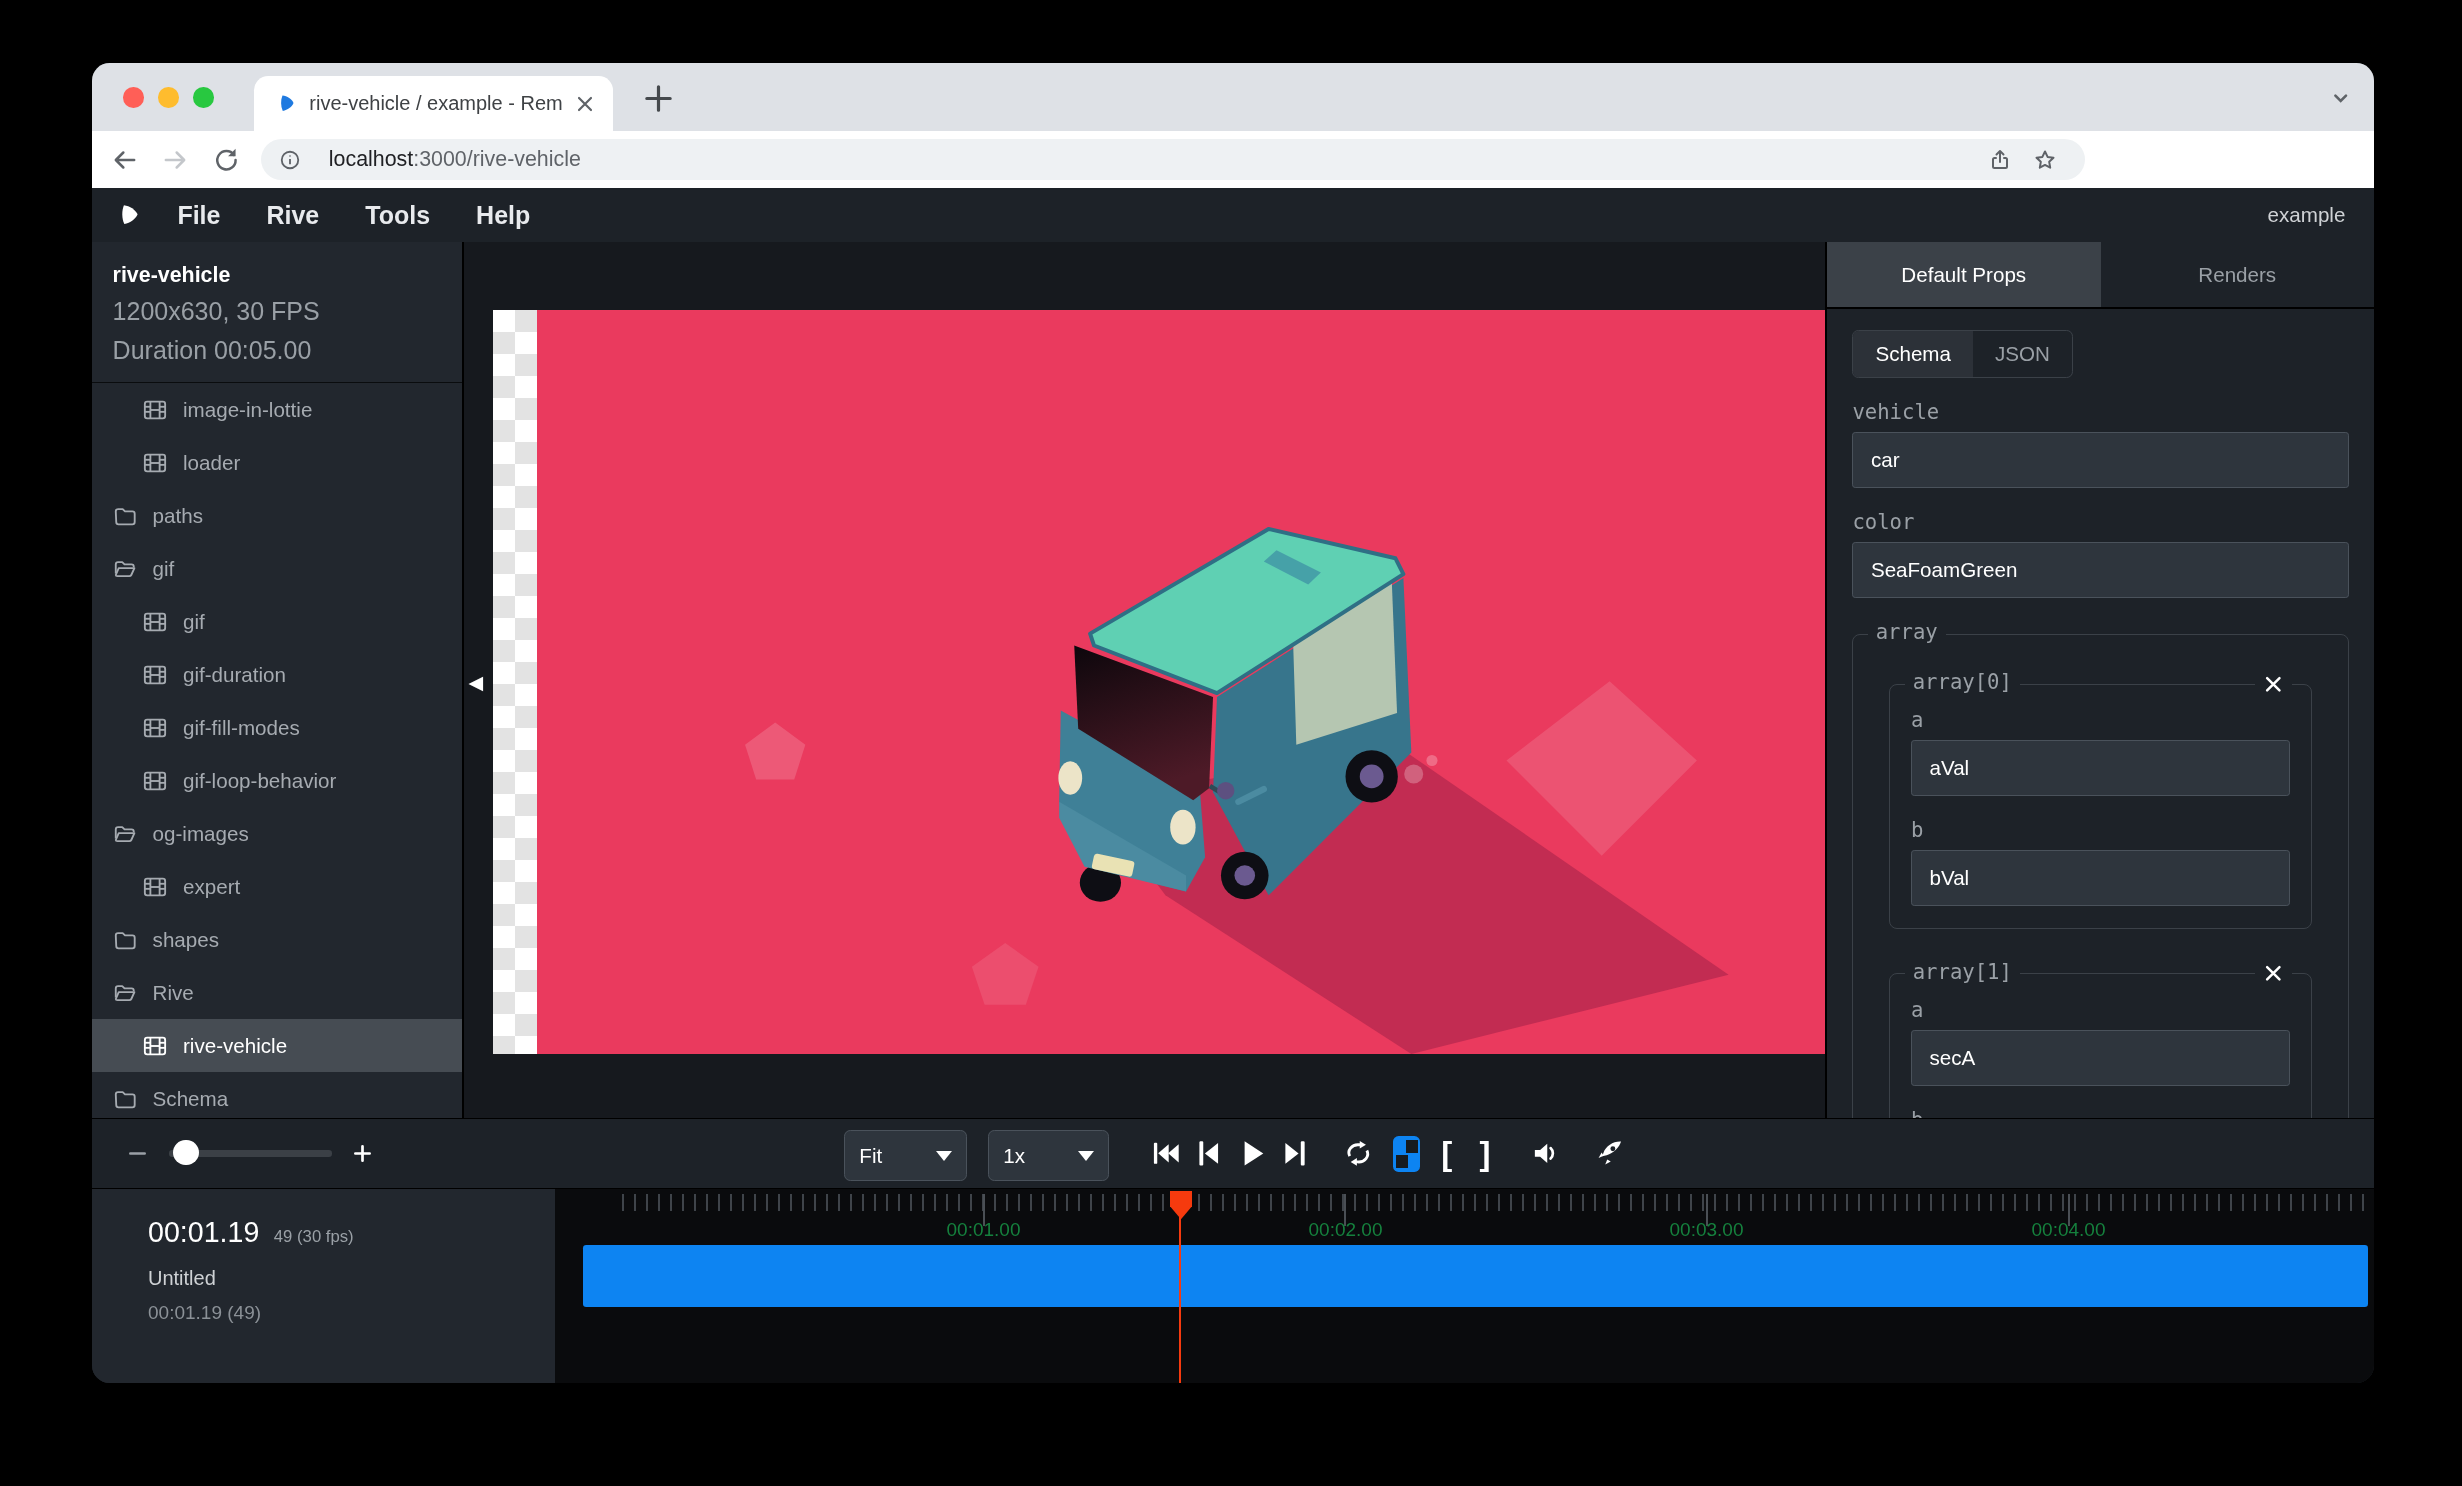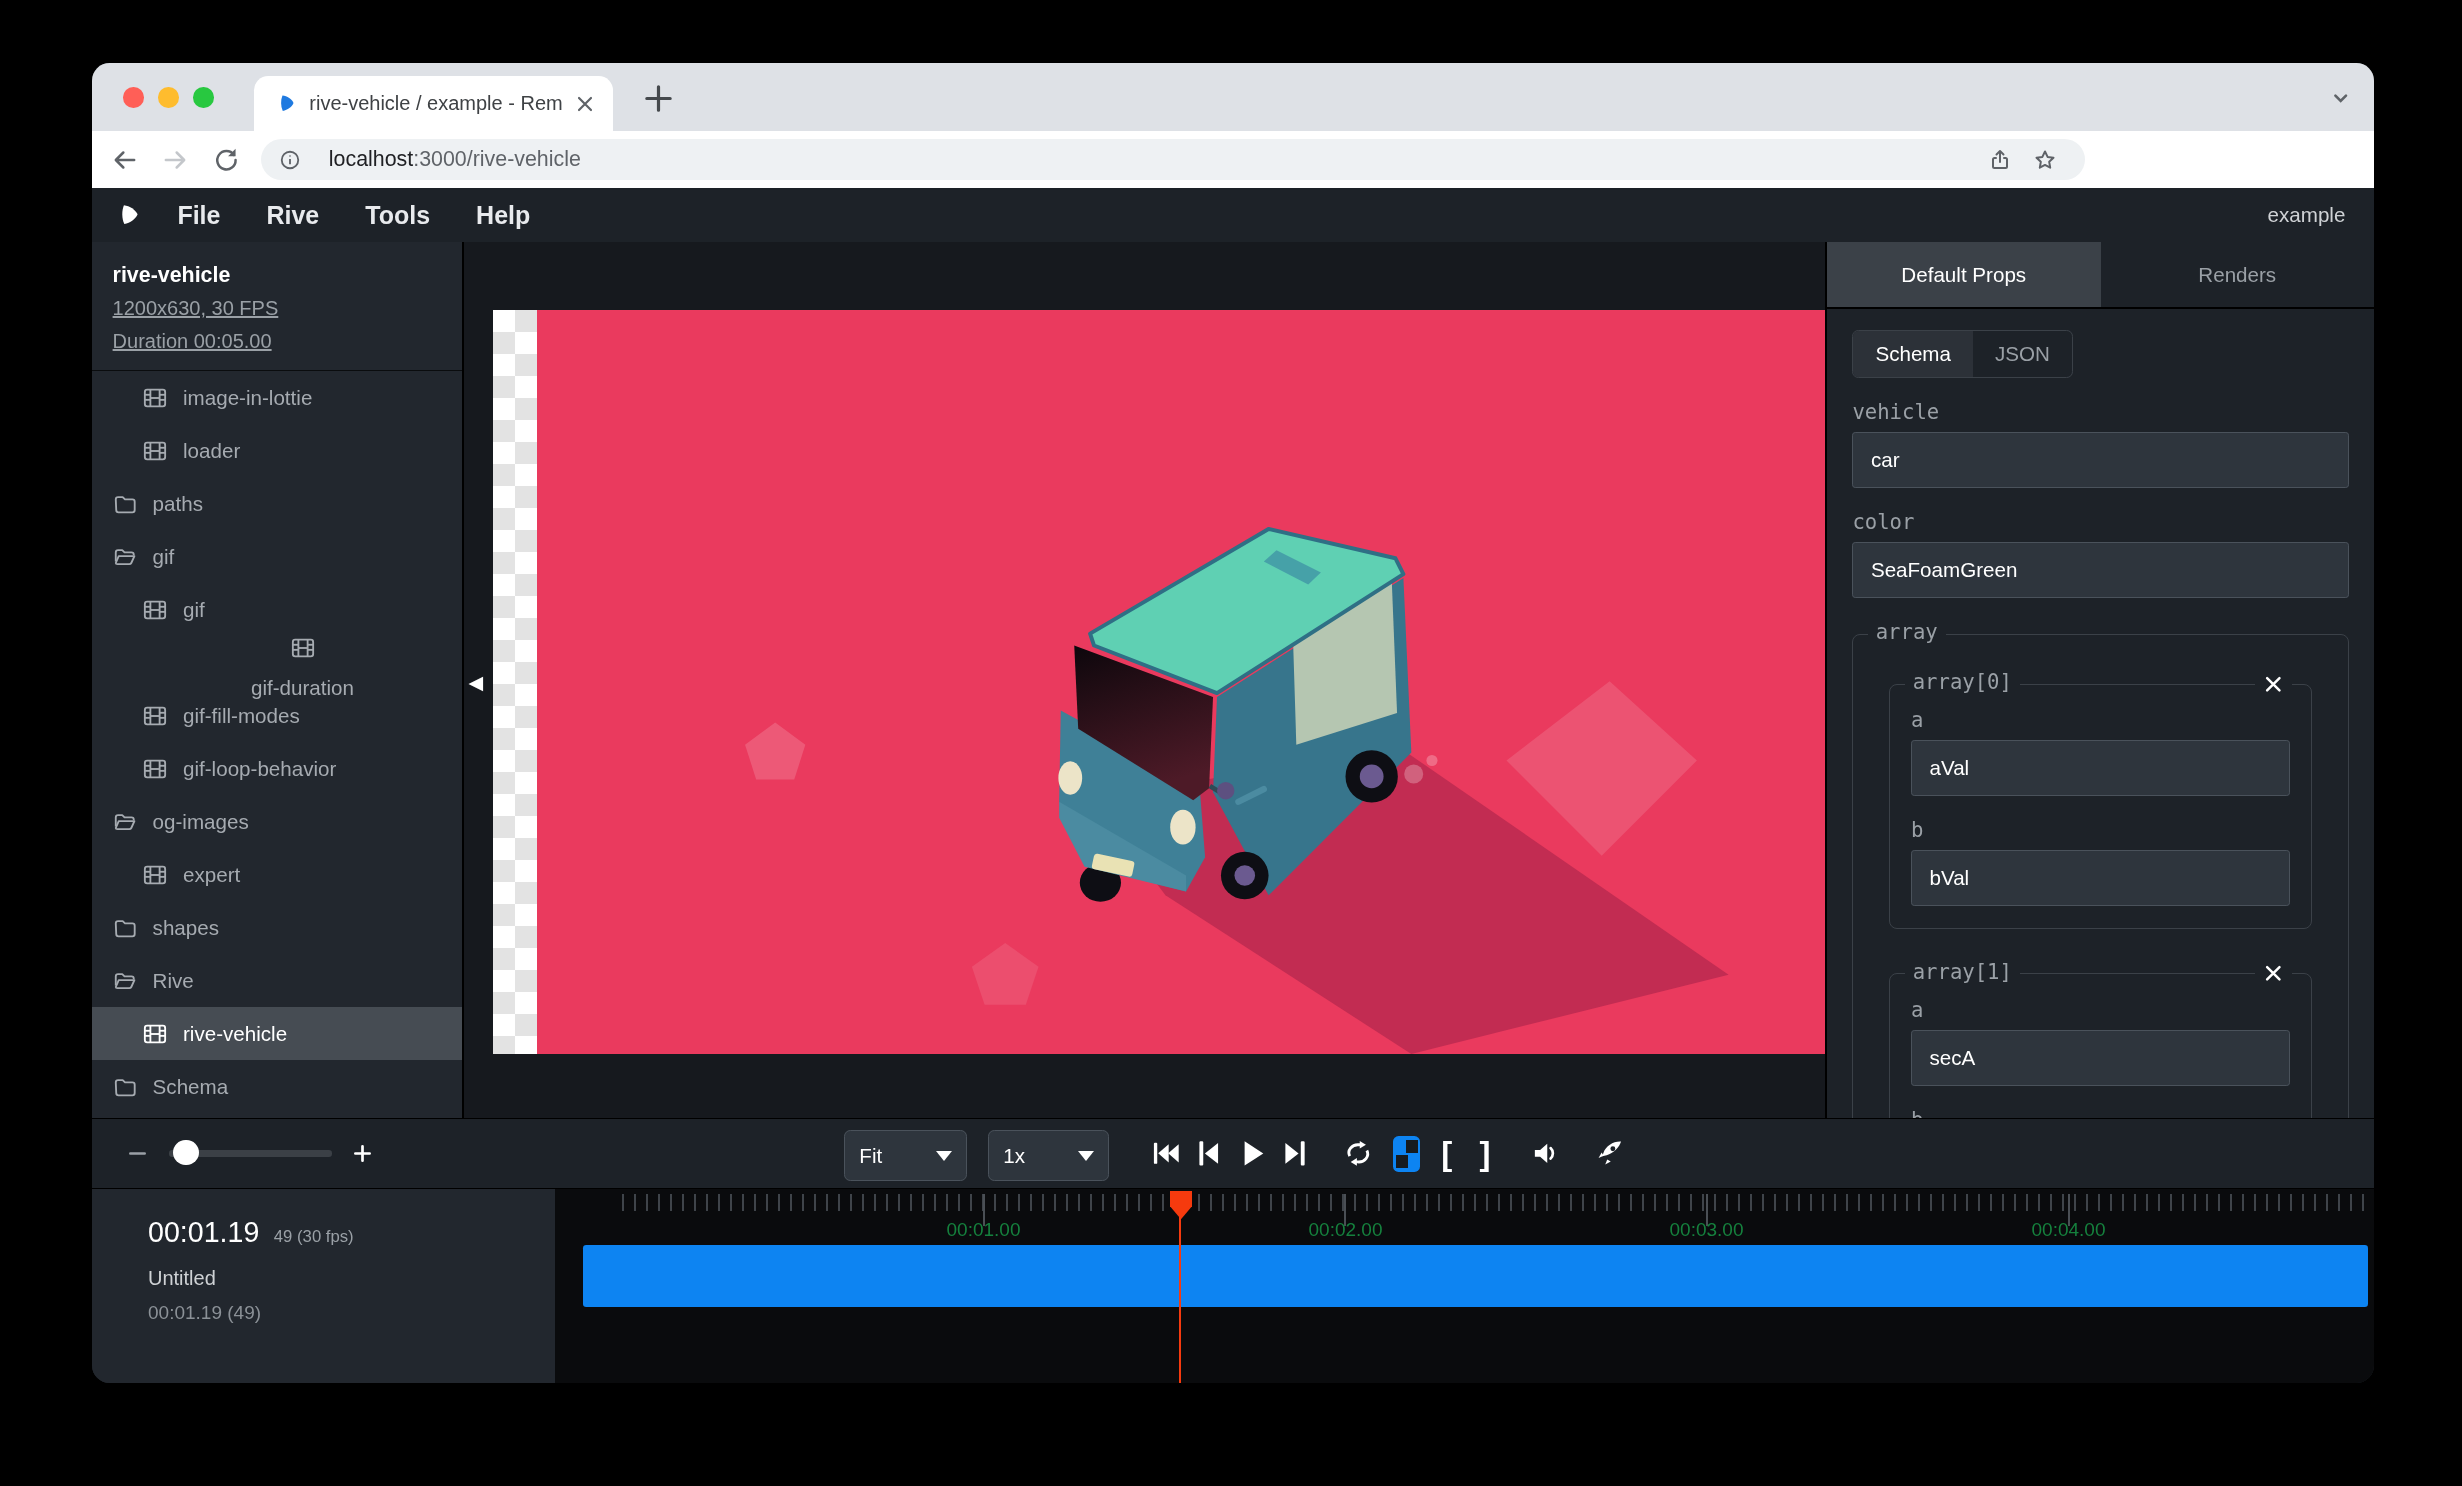--- a/index.html
+++ b/index.html
@@ -43,21 +43,21 @@
   .applogo{width:25.4px;height:25.4px;color:#fff;margin-left:24px;}
   .menus{display:flex;gap:46px;margin-left:36px;}
   .menu-item{font-size:25px;color:var(--text-lite);font-weight:bold;}
   .menubar-right{position:absolute;right:28.6px;font-size:20.6px;color:#cfd2d5;}
 
   
   .main{position:absolute;left:0;top:179px;width:100%;height:876px;background:var(--dark3);display:flex;}
   .sidebar{width:372px;height:100%;background:var(--dark2);border-right:2.4px solid #000;flex:0 0 auto;overflow:hidden;}
   .side-head{padding:20.6px 20.6px 17.5px;border-bottom:1.6px solid #0a0c0e;}
   .side-title{font-size:21.4px;font-weight:bold;color:#fff;}
-  .side-meta{font-size:20px;color:var(--text-dim);margin-top:9.5px;text-decoration:underline;}
+  .side-meta{font-size:25px;color:var(--text-dim);margin-top:9.5px;}
   .srow{height:53px;display:flex;align-items:center;gap:16px;color:#a6abb1;font-size:20.6px;}
   .srow.sel{background:var(--sel-row);color:#fff;}
   .sicon{width:24px;height:24px;flex:0 0 auto;display:flex;}
   .slabel{white-space:nowrap;}
 
   .preview{position:relative;flex:1 1 auto;height:100%;background:var(--dark3);overflow:hidden;}
   .collapse{position:absolute;top:427px;width:20.6px;height:27px;color:#fff;font-size:19px;line-height:27px;text-align:center;}
   .collapse.left{left:1.6px;} .collapse.right{right:1.6px;}
   .canvas{position:absolute;left:29px;top:68px;width:1403px;height:744px;display:flex;}
   .checker{width:44px;height:100%;background:conic-gradient(#e3e3e3 25%,#ffffff 0 50%,#e3e3e3 0 75%,#ffffff 0);background-size:44px 44px;flex:0 0 auto;}
@@ -290,21 +290,21 @@
                     <line x1="2" y1="9.5" x2="8" y2="9.5"></line>
                     <line x1="2" y1="15" x2="8" y2="15"></line>
                     <line x1="18" y1="9.5" x2="24" y2="9.5"></line>
                     <line x1="18" y1="15" x2="24" y2="15"></line>
                     <line x1="8" y1="13" x2="18" y2="13"></line>
                   </g>
                 </svg>
               </span>
               <span class="slabel">gif</span>
             </div>
-            <div class="srow" style="padding-left: 51px; flex-direction: column;">
+            <div class="srow" style="padding-left: 51px;">
               <span class="sicon">
                 <svg viewBox="0 0 26 26" width="24" height="24">
                   <g fill="none" stroke="currentColor" stroke-width="2">
                     <rect x="2" y="4" width="22" height="18" rx="2.5"></rect>
                     <line x1="8" y1="4" x2="8" y2="22"></line>
                     <line x1="18" y1="4" x2="18" y2="22"></line>
                     <line x1="2" y1="9.5" x2="8" y2="9.5"></line>
                     <line x1="2" y1="15" x2="8" y2="15"></line>
                     <line x1="18" y1="9.5" x2="24" y2="9.5"></line>
                     <line x1="18" y1="15" x2="24" y2="15"></line>

